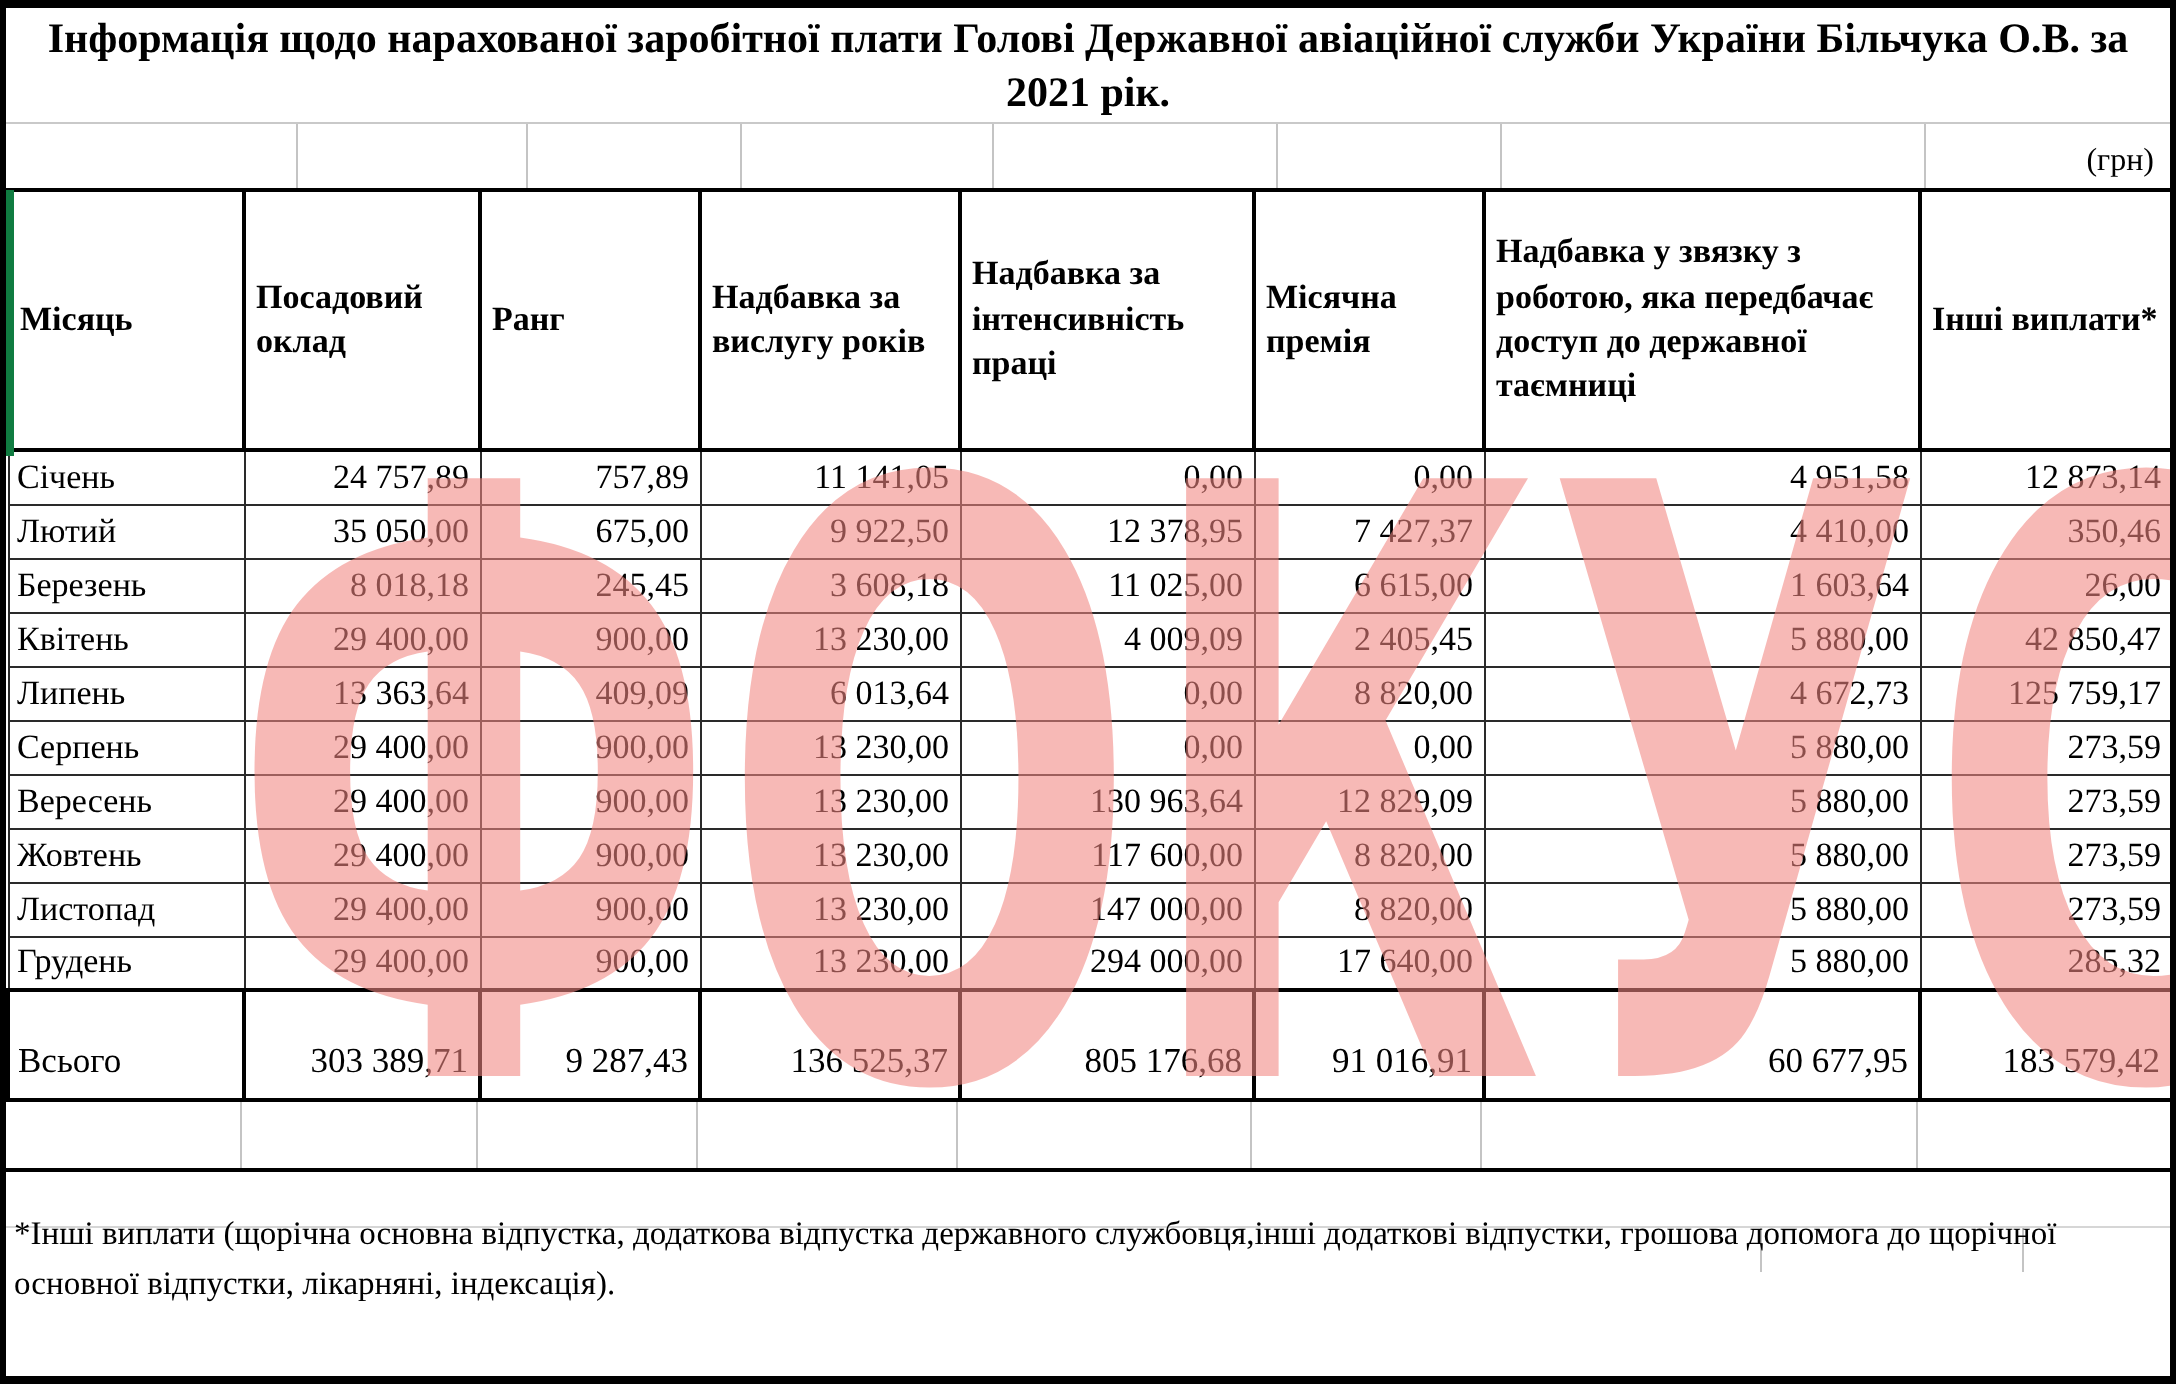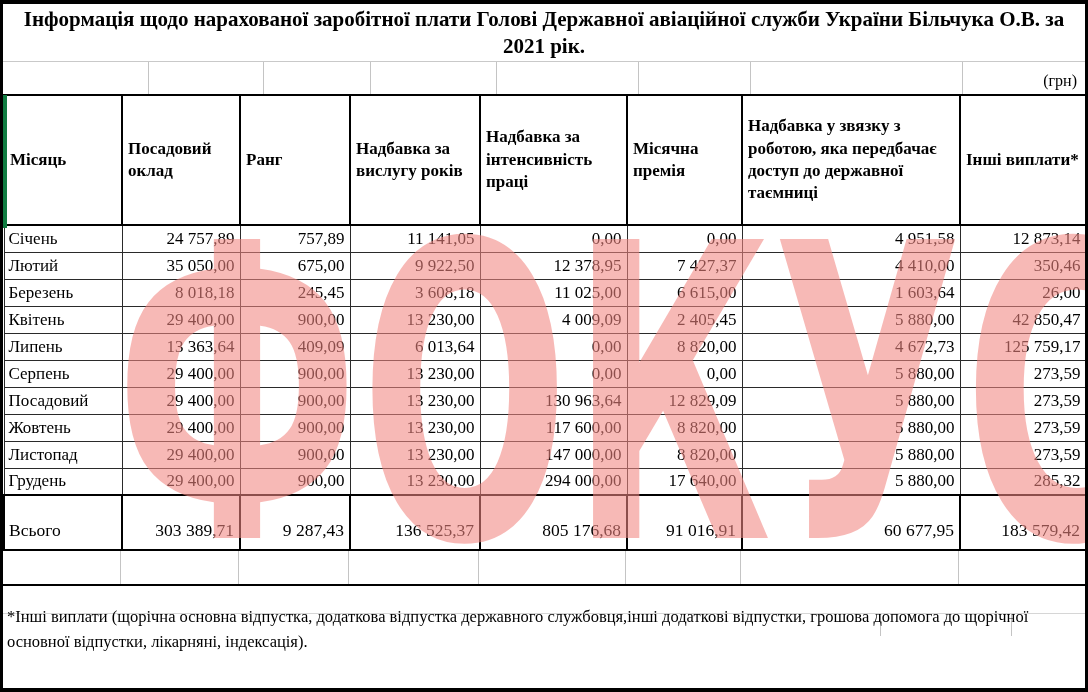--- a/index.html
+++ b/index.html
@@ -172,21 +172,21 @@
           <td class="c-month">Серпень</td>
           <td class="c-num">29 400,00</td>
           <td class="c-num">900,00</td>
           <td class="c-num">13 230,00</td>
           <td class="c-num">0,00</td>
           <td class="c-num">0,00</td>
           <td class="c-num">5 880,00</td>
           <td class="c-num">273,59</td>
         </tr>
         <tr>
-          <td class="c-month">Посадовий</td>
+          <td class="c-month">Вересень</td>
           <td class="c-num">29 400,00</td>
           <td class="c-num">900,00</td>
           <td class="c-num">13 230,00</td>
           <td class="c-num">130 963,64</td>
           <td class="c-num">12 829,09</td>
           <td class="c-num">5 880,00</td>
           <td class="c-num">273,59</td>
         </tr>
         <tr>
           <td class="c-month">Жовтень</td>

